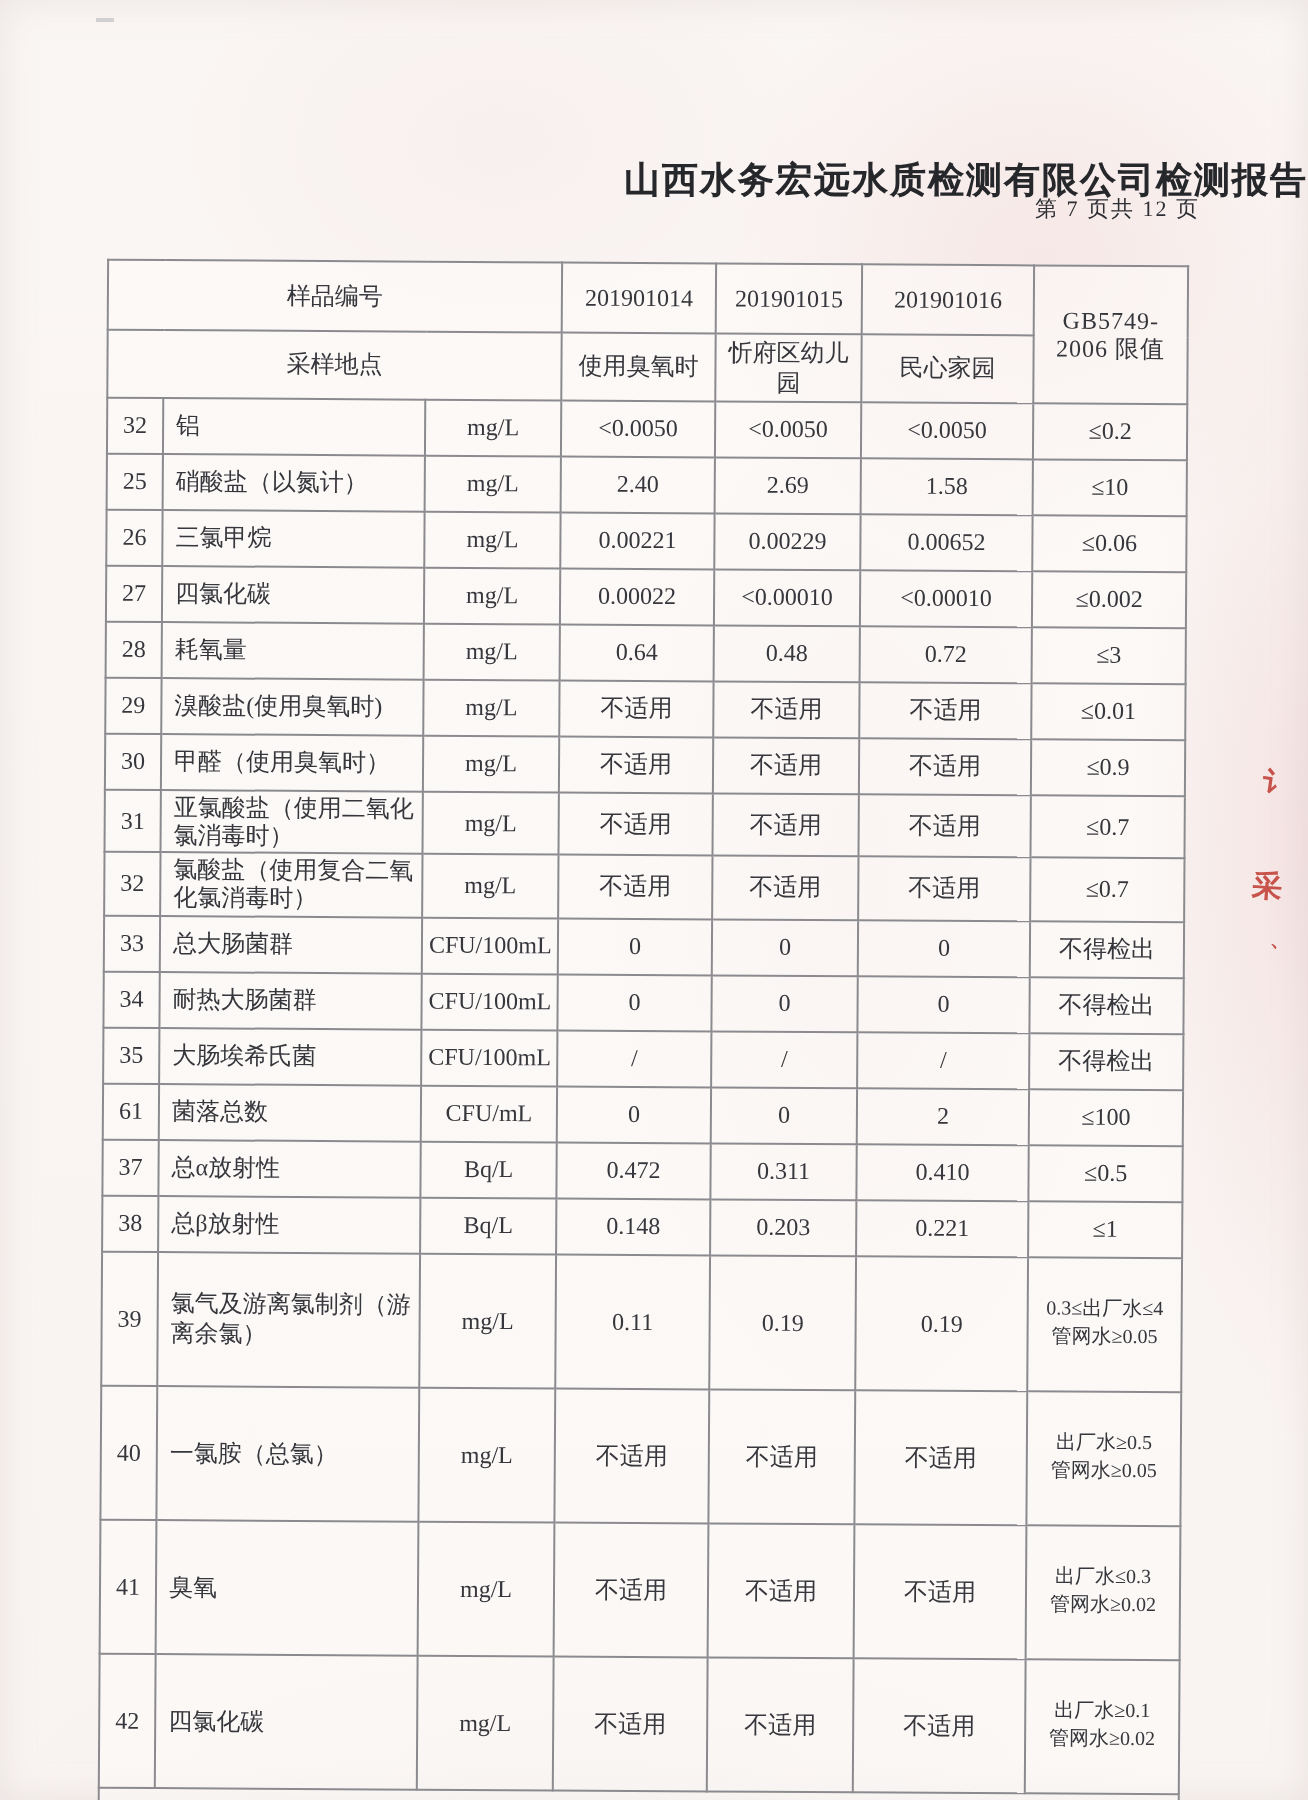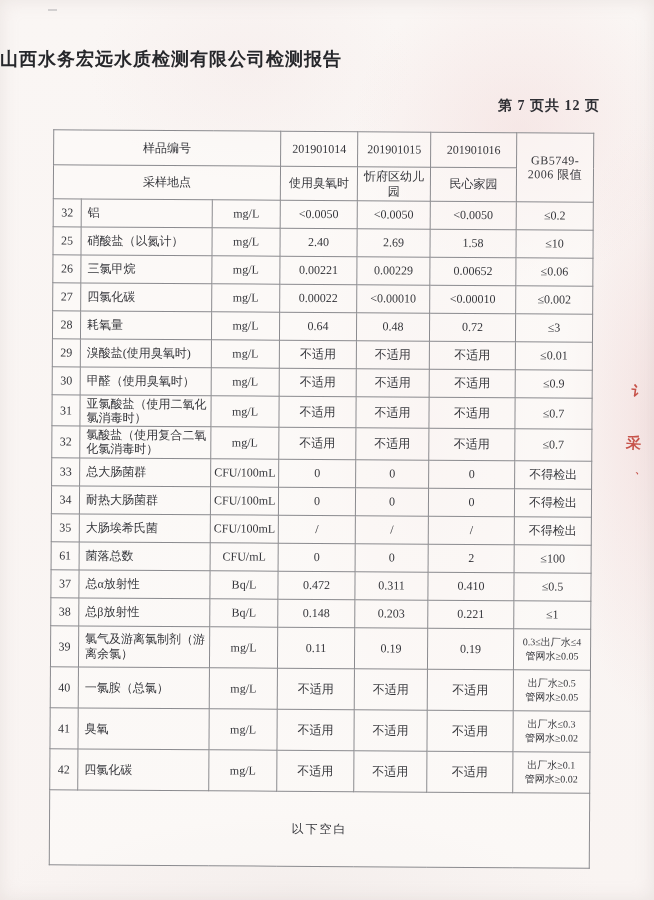--- a/index.html
+++ b/index.html
@@ -16,31 +16,31 @@
       radial-gradient(ellipse 190px 420px at 430px 430px, rgba(243,224,224,0.35), transparent 72%),
       radial-gradient(ellipse 230px 160px at 250px 70px,  rgba(240,224,224,0.30), transparent 70%),
       radial-gradient(ellipse 120px 400px at 652px 420px, rgba(238,206,206,0.45), transparent 75%),
       radial-gradient(ellipse 400px 120px at 300px 890px, rgba(235,228,226,0.35), transparent 75%),
       linear-gradient(#faf6f4,#f9f4f2);
     box-shadow:inset 0 0 18px rgba(190,175,170,0.25);
   }
   .speck{position:absolute;left:48px;top:9px;width:9px;height:2px;background:rgba(140,140,145,0.35);}
 
   .doc-title{
-    position:absolute;top:47px;left:0;width:100%;text-align:left;
+    position:absolute;top:78px;left:0;width:100%;text-align:right;
     font-family:"Liberation Sans",sans-serif;font-weight:bold;
     font-size:18px;letter-spacing:1px;color:#26272b;
   }
   .report-no{
     position:absolute;left:51px;top:102px;
     font-weight:bold;font-size:13.5px;color:#2e2f34;letter-spacing:.5px;
   }
   .page-info{
     position:absolute;right:54px;top:97px;
-    font-weight:bold;font-size:14px;color:#2e2f34;letter-spacing:1px;
+    font-weight:normal;font-size:11px;color:#2e2f34;letter-spacing:1px;
   }
 
   table.report{
     position:absolute;left:51px;top:131px;width:540px;
     border-collapse:collapse;table-layout:fixed;
     transform:rotate(0.35deg);
     background:rgba(253,251,250,0.55);
   }
   table.report td{
     border:1px solid #8b8b8f;
@@ -48,21 +48,21 @@
     padding:1px 3px;overflow:hidden;
     font-size:12px;line-height:1.18;color:#36373c;
   }
   .hr1 td{height:32px;}
   .hr2 td{height:31px;}
   .r-s td{height:25px;}
   .r-m td{height:28px;}
   .r-l td{height:34px;}
   .c-name{text-align:left !important;padding-left:6px !important;}
   .c-gb{white-space:pre-line;font-size:13px;line-height:2.3;letter-spacing:.5px;}
-  .c-limit.small{font-size:10px;white-space:pre-line;line-height:1.35;padding:3px 1px;}
+  .c-limit.small{font-size:10px;white-space:pre-line;line-height:1.35;padding:16px 1px;}
   .c-site{line-height:1.3;}
   .footer-row td{
     height:72px;text-align:left;vertical-align:top;
     padding:12px 0 0 34px;font-size:12.5px;letter-spacing:2px;
   }
 
   .red-mark{
     position:absolute;color:#bf3a30;opacity:.85;
     font-family:"Liberation Serif",serif;font-weight:bold;
   }

